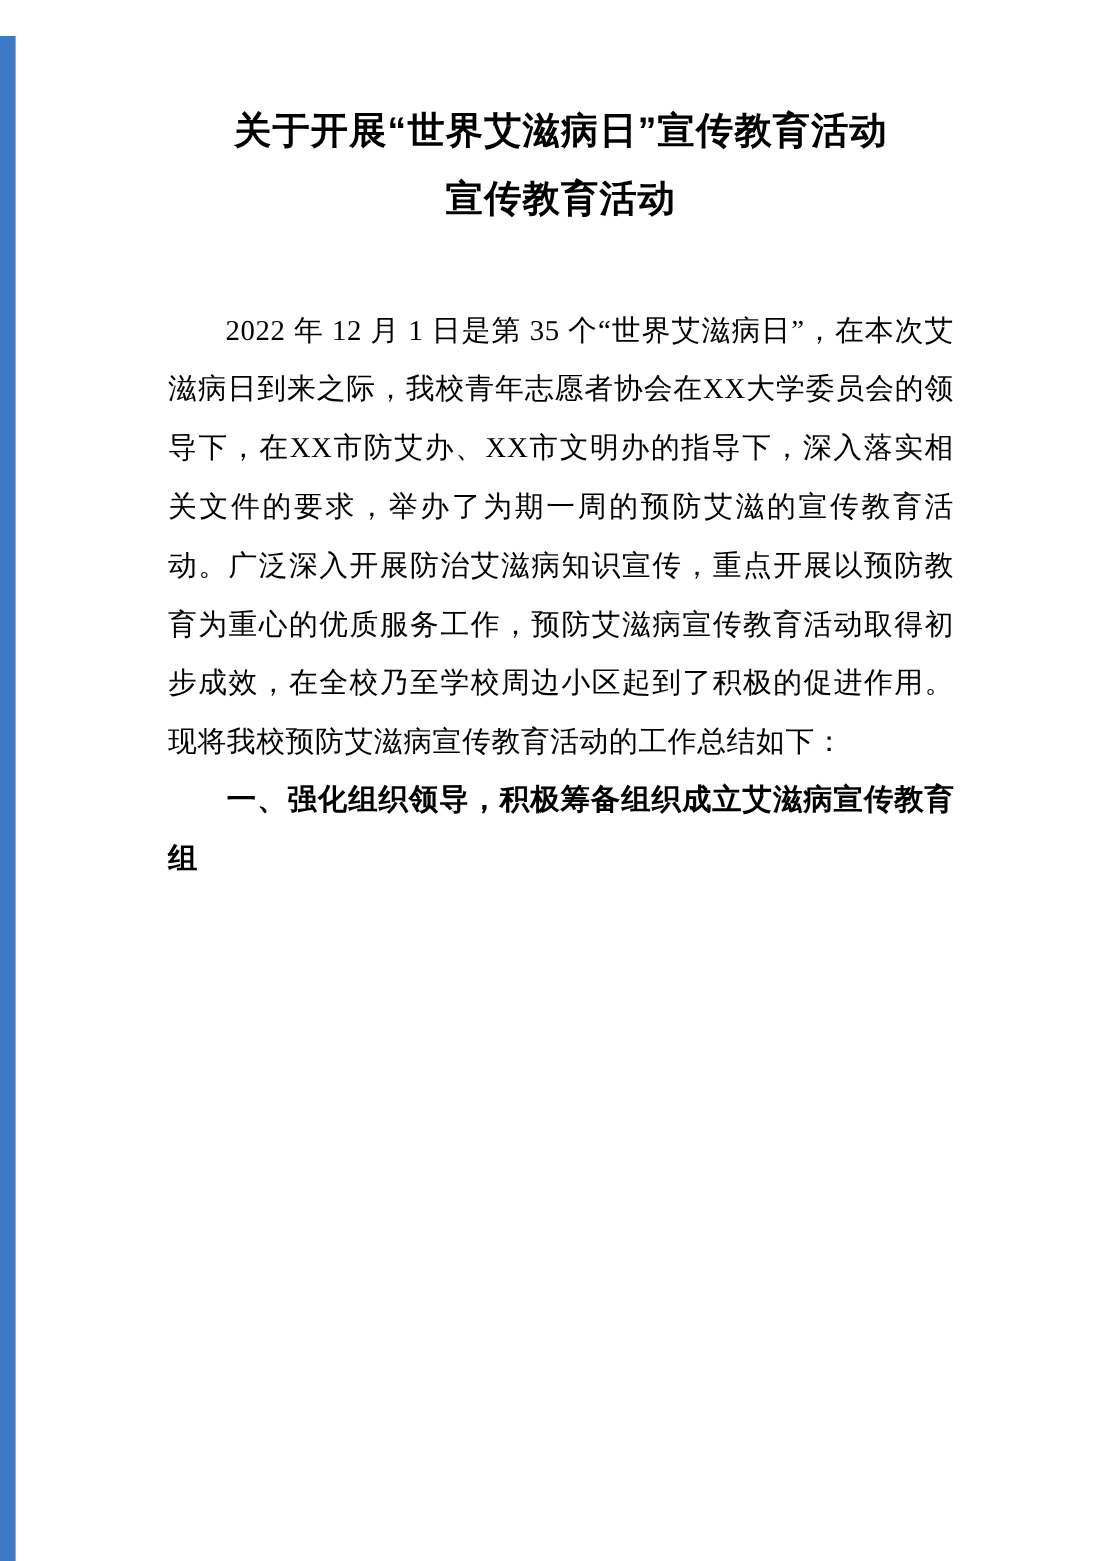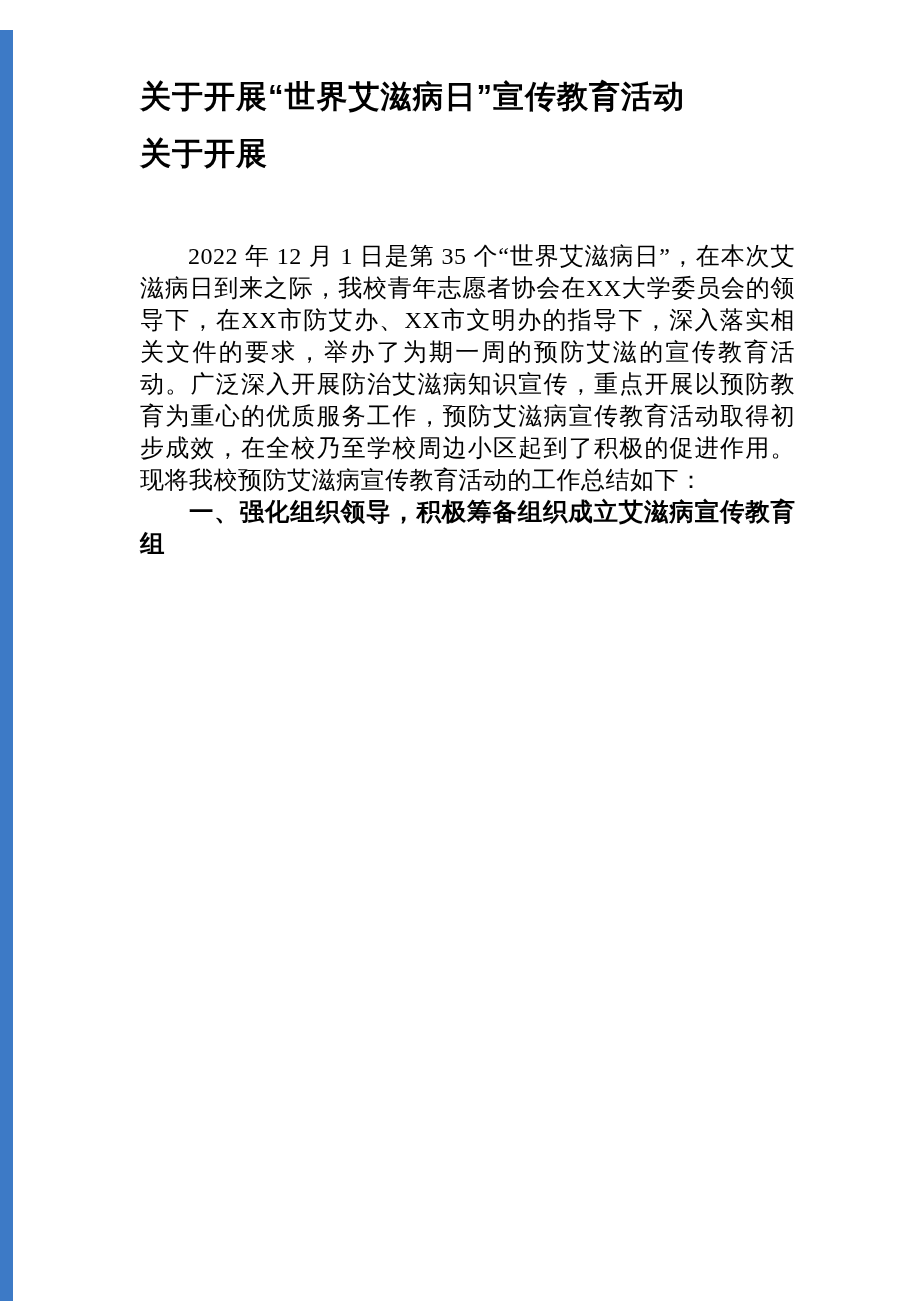--- a/index.html
+++ b/index.html
@@ -22,60 +22,61 @@
     bottom: 0;
     width: 13px;
   }
   .page-content {
     position: absolute;
     left: 140px;
     top: 0;
     width: 655px;
   }
   .doc-title {
-    margin: 0;
+    margin: 12px;
     padding-top: 68px;
+    text-align: center;
     font-family: "Liberation Sans", "DejaVu Sans", sans-serif;
     font-weight: bold;
     font-size: 31px;
     line-height: 57px;
     letter-spacing: 1px;
   }
   .doc-title .title-line {
     display: block;
   }
   .doc-body {
     margin-top: 58px;
   }
   .para {
     margin: 0;
     font-size: 24px;
-    line-height: 32px;
+    line-height: 49px;
     text-align: justify;
     text-indent: 2em;
     letter-spacing: 0.5px;
     font-family: "Liberation Serif", "DejaVu Serif", serif;
   }
   .para.heading {
     font-weight: bold;
-    font-family: Liberation Serif, serif;
+    font-family: Liberation Mono, monospace;
     font-size: 24.5px;
     letter-spacing: 0px;
   }
 </style>
 </head>
 <body>
 
 <div class="accent-bar" style="background: rgb(61, 122, 198);"></div>
 
 <div class="page-content">
 
   <h1 class="doc-title">
     <span class="title-line">关于开展“世界艾滋病日”宣传教育活动</span>
-    <span class="title-line">关于开展</span>
+    <span class="title-line">宣传教育活动</span>
   </h1>
 
   <div class="doc-body">
     <p class="para">2022 年 12 月 1 日是第 35 个“世界艾滋病日”，在本次艾滋病日到来之际，我校青年志愿者协会在XX大学委员会的领导下，在XX市防艾办、XX市文明办的指导下，深入落实相关文件的要求，举办了为期一周的预防艾滋的宣传教育活动。广泛深入开展防治艾滋病知识宣传，重点开展以预防教育为重心的优质服务工作，预防艾滋病宣传教育活动取得初步成效，在全校乃至学校周边小区起到了积极的促进作用。现将我校预防艾滋病宣传教育活动的工作总结如下：</p>
     <p class="para heading">一、强化组织领导，积极筹备组织成立艾滋病宣传教育组</p>
   </div>
 
 </div>
 
 </body></html>

